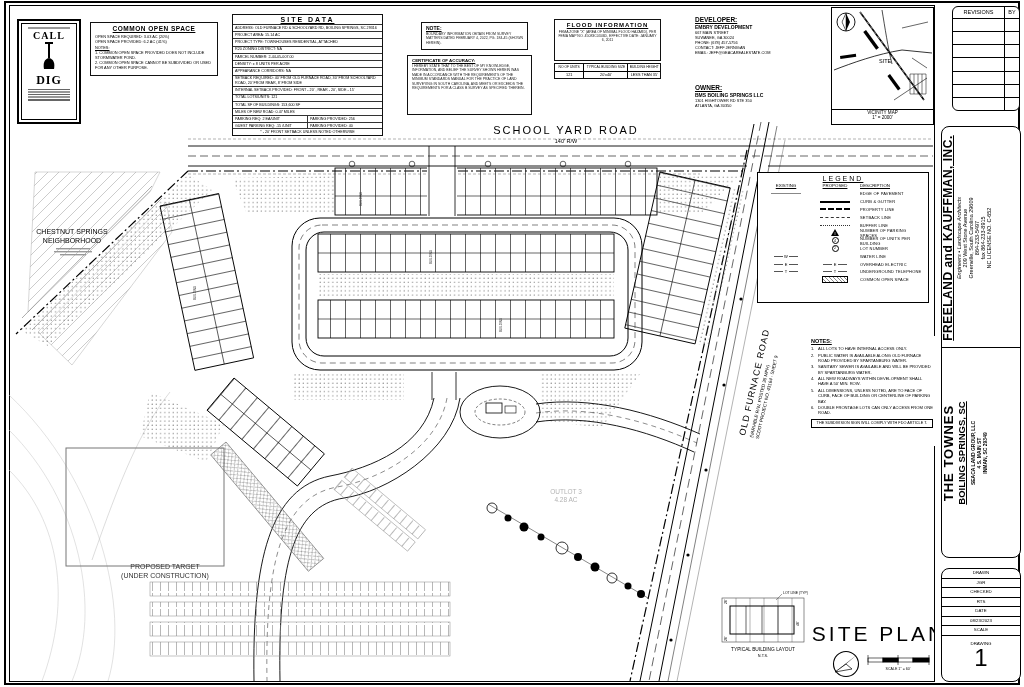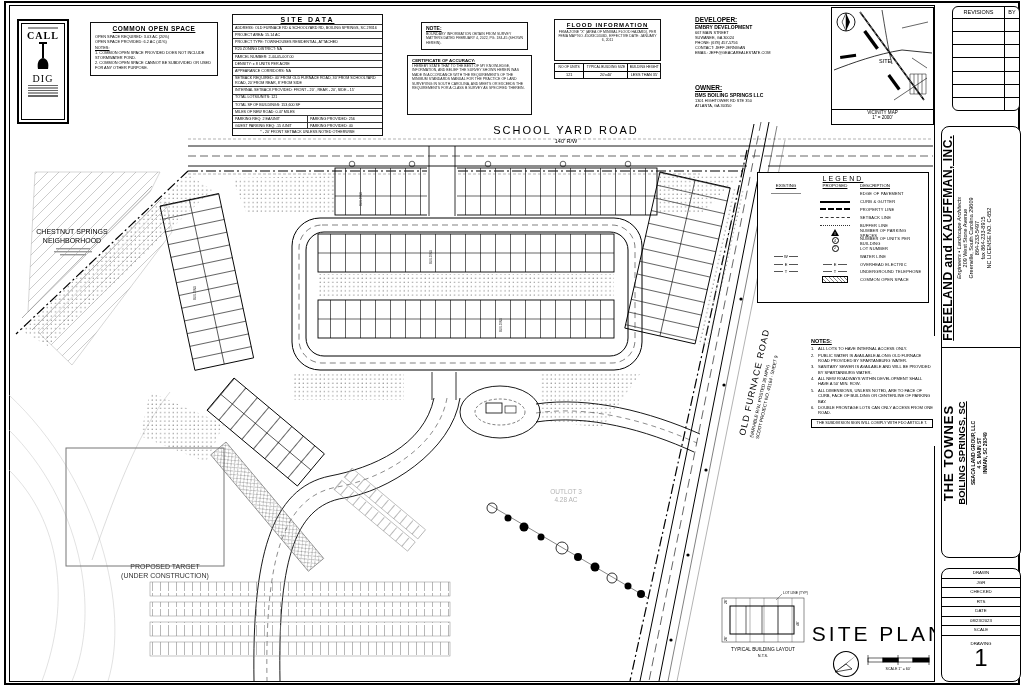--- a/index.html
+++ b/index.html
@@ -263,30 +263,30 @@
     <g stroke="#000">
       <rect x="868" y="658" width="15" height="4" fill="none" stroke-width="0.6"></rect>
       <rect x="883" y="658" width="15" height="4" fill="#000"></rect>
       <rect x="898" y="658" width="15" height="4" fill="none" stroke-width="0.6"></rect>
       <rect x="913" y="658" width="16" height="4" fill="#000"></rect>
       <path d="M868,655 V665 M898,655 V665 M929,655 V665" stroke-width="0.6"></path>
     </g>
     <text x="898" y="670" font-size="3.6" text-anchor="middle">SCALE 1" = 60'</text>
   </svg>
 
-  <div class="panel" style="left:17px;top:19px;width:52px;height:105px;border:2.5px solid #000;padding:2px">
+  <div class="panel" style="left:17px;top:19px;width:64px;height:105px;border:2.5px solid #000;padding:2px">
     <div style="border:0.7px solid #000;height:100%;padding:2px 3px;text-align:center">
       <div class="greybar"></div>
       <div style="font-family:'Liberation Serif',serif;font-size:10px;font-weight:bold;letter-spacing:1px">CALL</div>
       <svg width="20" height="30" viewBox="0 0 20 30" style="margin:1px auto;display:block">
         <path d="M10,1 L10,16" stroke="#000" stroke-width="2"></path>
         <path d="M6,1 H14" stroke="#000" stroke-width="2"></path>
         <path d="M10,16 C5,17 4,22 5,27 L15,27 C16,22 15,17 10,16 Z" fill="#000"></path>
       </svg>
-      <div style="font-family:'Liberation Serif',serif;font-size:10px;font-weight:normal;letter-spacing:1px">DIG</div>
+      <div style="font-family:'Liberation Serif',serif;font-size:12px;font-weight:bold;letter-spacing:1px">DIG</div>
       <div class="greybar d"></div>
       <div class="greybar"></div>
       <div class="greybar d"></div>
       <div class="greybar"></div>
       <div class="greybar d"></div>
     </div>
   </div>
 
   <div class="panel" style="left:90px;top:22px;width:128px;height:54px;padding:2px 4px">
     <div class="ttl" style="font-size:6.5px">COMMON OPEN SPACE</div>

